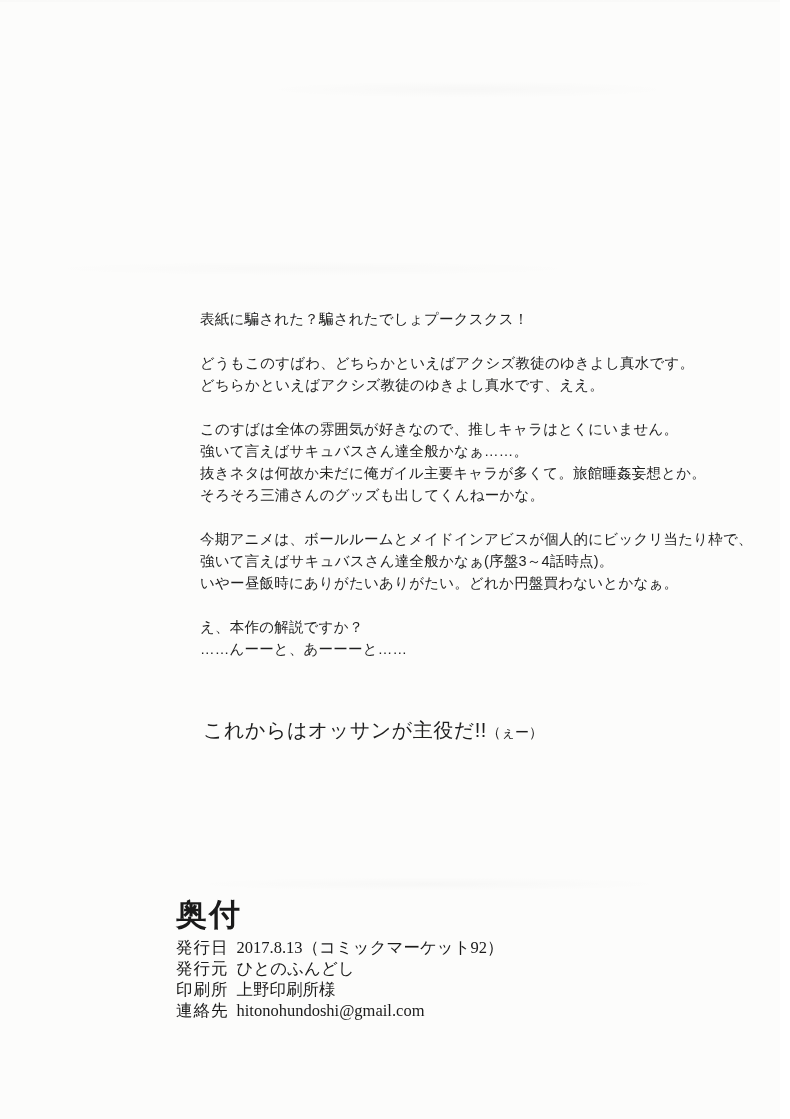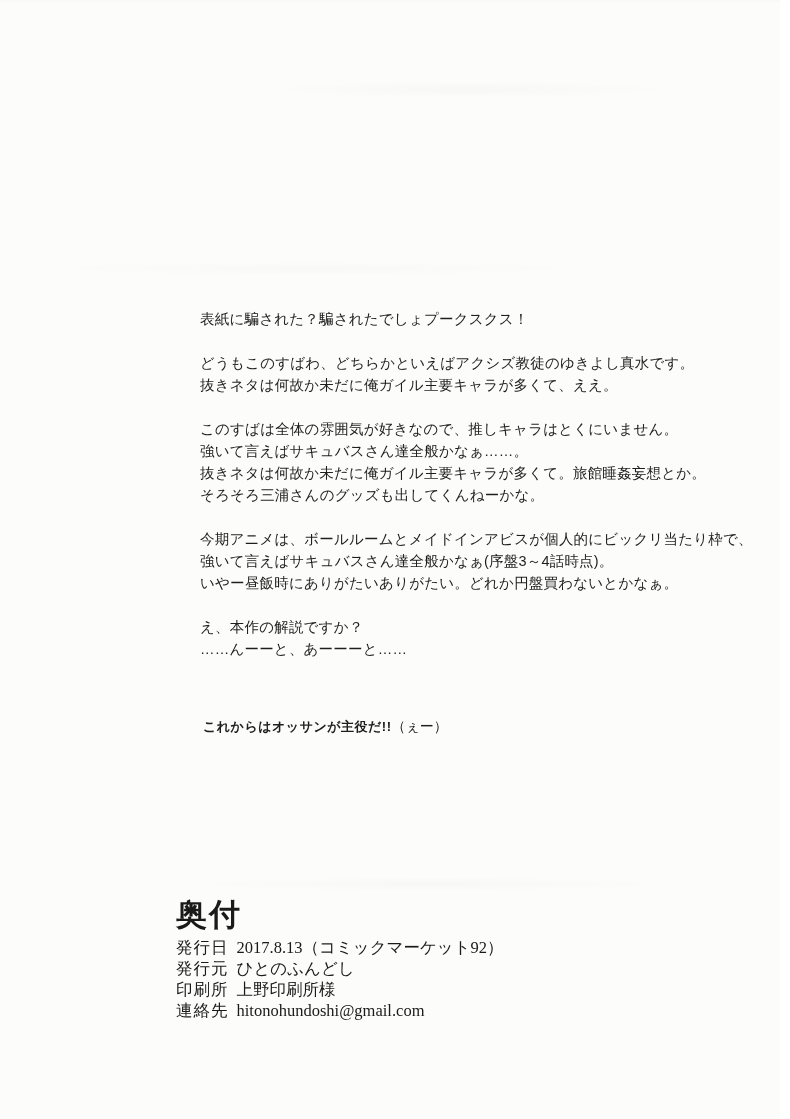--- a/index.html
+++ b/index.html
@@ -43,22 +43,22 @@
   .afterword .line {
     display: block;
   }
   .tagline {
     position: absolute;
     left: 203px;
     top: 717px;
     white-space: nowrap;
   }
   .tagline-main {
-    font-size: 13px;
-    font-weight: bold;
+    font-size: 20px;
+    font-weight: normal;
     letter-spacing: 0.5px;
   }
   .tagline-aside {
     font-size: 14px;
     font-weight: normal;
   }
   .colophon {
     position: absolute;
     left: 176px;
     top: 897px;
@@ -94,21 +94,21 @@
 <body>
 
 <div class="page">
 
   <main class="afterword">
     <p>
       <span class="line">表紙に騙された？騙されたでしょプークスクス！</span>
     </p>
     <p>
       <span class="line">どうもこのすばわ、どちらかといえばアクシズ教徒のゆきよし真水です。</span>
-      <span class="line">抜きネタは何故か未だに俺ガイル主要キャラが多くて、ええ。</span>
+      <span class="line">どちらかといえばアクシズ教徒のゆきよし真水です、ええ。</span>
     </p>
     <p>
       <span class="line">このすばは全体の雰囲気が好きなので、推しキャラはとくにいません。</span>
       <span class="line">強いて言えばサキュバスさん達全般かなぁ……。</span>
       <span class="line">抜きネタは何故か未だに俺ガイル主要キャラが多くて。旅館睡姦妄想とか。</span>
       <span class="line">そろそろ三浦さんのグッズも出してくんねーかな。</span>
     </p>
     <p>
       <span class="line">今期アニメは、ボールルームとメイドインアビスが個人的にビックリ当たり枠で、</span>
       <span class="line">強いて言えばサキュバスさん達全般かなぁ(序盤3～4話時点)。</span>

